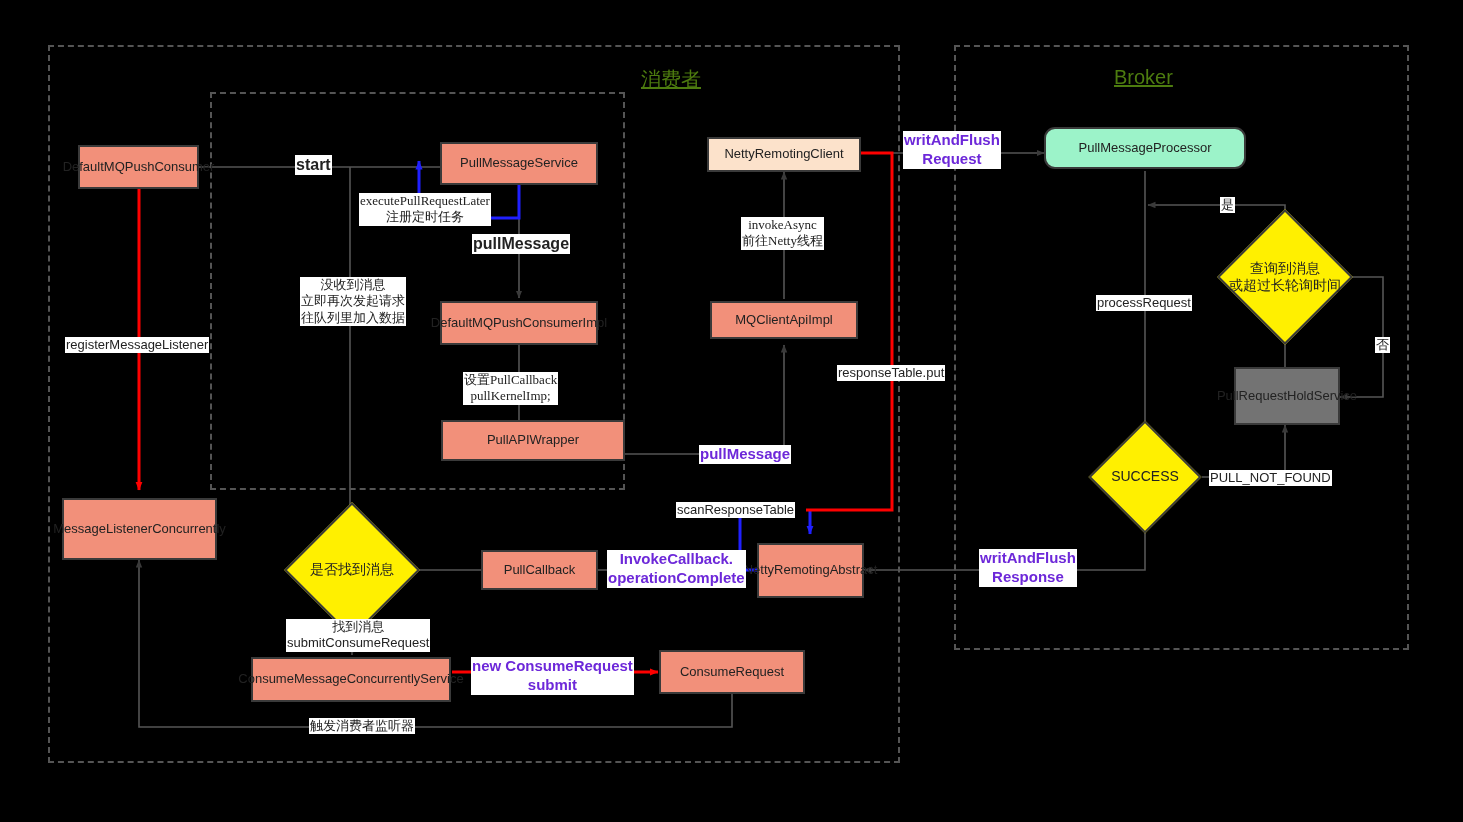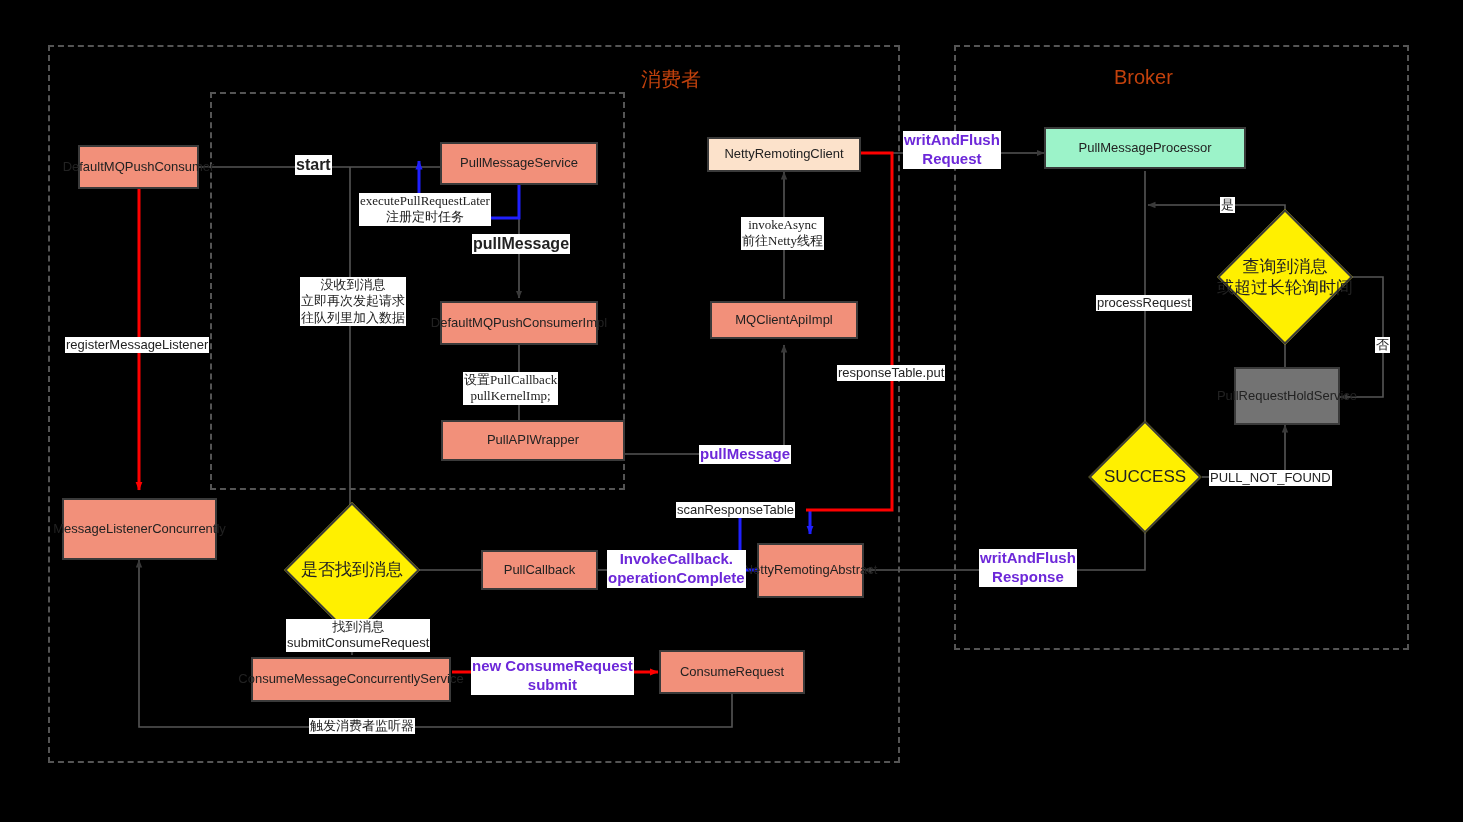--- a/index.html
+++ b/index.html
@@ -9,30 +9,30 @@
   .node{position:absolute;box-sizing:border-box;display:flex;align-items:center;
         justify-content:center;text-align:center;border:2px solid #3a3a3a;
         color:#222;font-size:13px;line-height:1.25;padding:2px 4px;}
   .salmon{background:#F2907A;}
   .peach{background:#FCE2CB;}
   .mint{background:#9CF3C9;}
   .lightyellow{background:#737373;}
   .diamond{position:absolute;background:#FFF000;border:2px solid #3a3a3a;
            transform:rotate(45deg);box-sizing:border-box;}
   .diamond-label{position:absolute;display:flex;align-items:center;justify-content:center;
-                 text-align:center;color:#222;font-size:17px;line-height:1.25;
+                 text-align:center;color:#222;font-size:14px;line-height:1.25;
                  white-space:nowrap;pointer-events:none;}
   .lbl{position:absolute;background:#fff;color:#222;font-size:13px;line-height:1.25;
        text-align:center;white-space:pre;padding:0 1px;}
   .lbl.mono{font-family:"Liberation Serif","DejaVu Serif",serif;}
   .lbl.red{color:#6d28d9;font-weight:bold;font-size:15px;}
   .lbl.bold{font-weight:bold;font-size:16px;}
   .zone{position:absolute;border:2px dashed #555;box-sizing:border-box;}
-  .zone-title{position:absolute;color:#c2410c;font-size:20px;
-              font-family:"Liberation Serif","DejaVu Serif",serif;}
+  .zone-title{position:absolute;color:#4d7c0f;font-size:20px;
+              font-family:"Liberation Serif","DejaVu Serif",serif;text-decoration:underline;}
   .zone-title.sans{font-family:"Liberation Sans","DejaVu Sans",sans-serif;}
 </style>
 </head>
 <body>
 
 <div id="root">
 
   <div class="zone" style="left:48px;top:45px;width:852px;height:718px;"></div>
   <div class="zone-title" style="left:641px;top:66px;">消费者</div>
 
@@ -148,21 +148,21 @@
   </div>
 
   <div class="node salmon" style="left:251px;top:657px;width:200px;height:45px;">
     <span>ConsumeMessageConcurrentlyService</span>
   </div>
 
   <div class="node salmon" style="left:659px;top:650px;width:146px;height:44px;">
     <span>ConsumeRequest</span>
   </div>
 
-  <div class="node mint" style="left:1044px;top:127px;width:202px;height:42px;">
+  <div class="node mint" style="left:1044px;top:127px;width:202px;height:42px;border-radius:11px;">
     <span>PullMessageProcessor</span>
   </div>
 
   <div class="node lightyellow" style="left:1234px;top:367px;width:106px;height:58px;">
     <span>PullRequestHoldService</span>
   </div>
 
   <div class="diamond" style="left:304px;top:522px;width:96px;height:96px;"></div>
   <div class="diamond-label" style="left:272px;top:556px;width:160px;height:28px;">是否找到消息</div>
 

